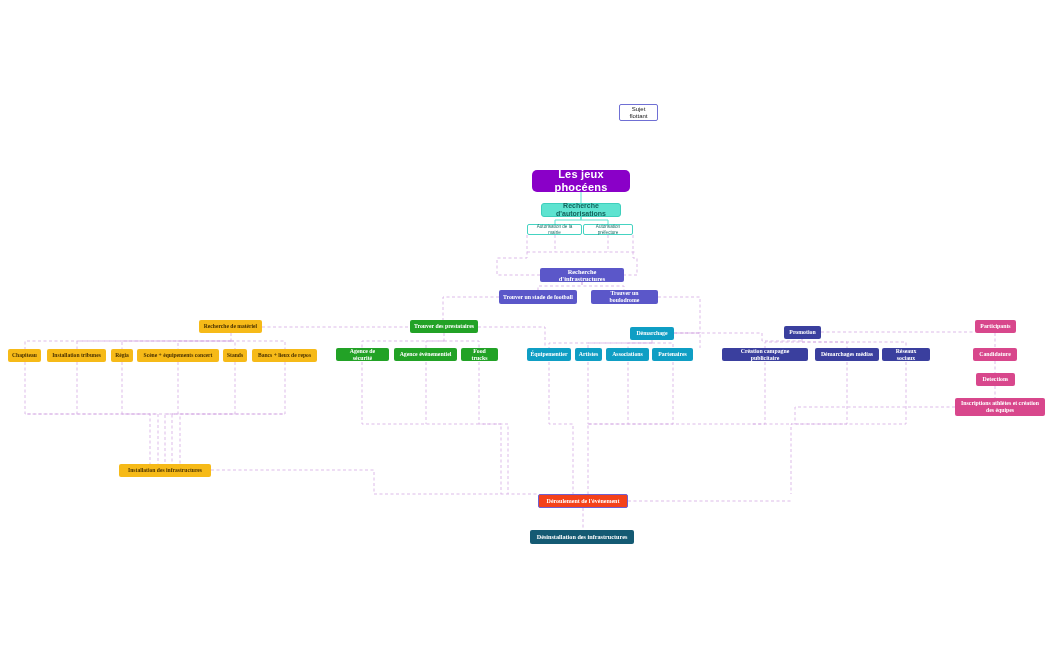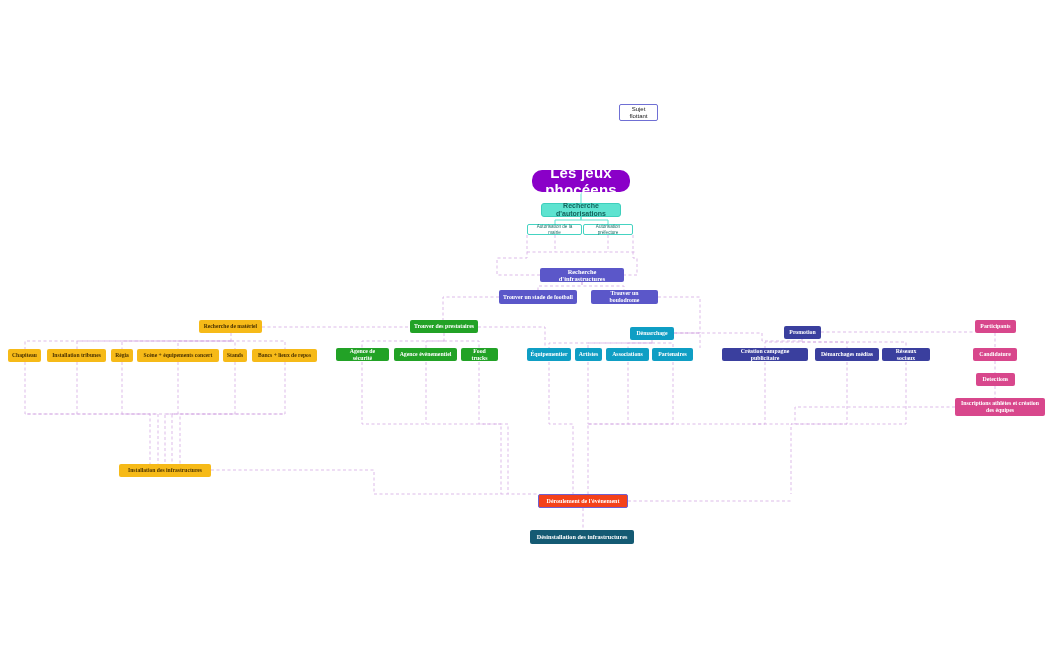--- a/index.html
+++ b/index.html
@@ -32,22 +32,22 @@
     line-height: 1.15;
     white-space: pre-wrap;
     padding: 2px 4px;
     z-index: 5;
   }
   
   .n-root {
     background: #8a00c8;
     color: #ffffff;
     font-weight: bold;
-    font-size: 15px;
-    border-radius: 10px;
+    font-size: 11px;
+    border-radius: 5px;
     font-family: "Liberation Sans", sans-serif;
     letter-spacing: .2px;
   }
   .n-teal {
     background: #5ee3d0;
     color: #12635c;
     font-weight: bold;
     font-size: 7px;
     border: 1px solid #3ecfbc;
     font-family: "Liberation Sans", sans-serif;

